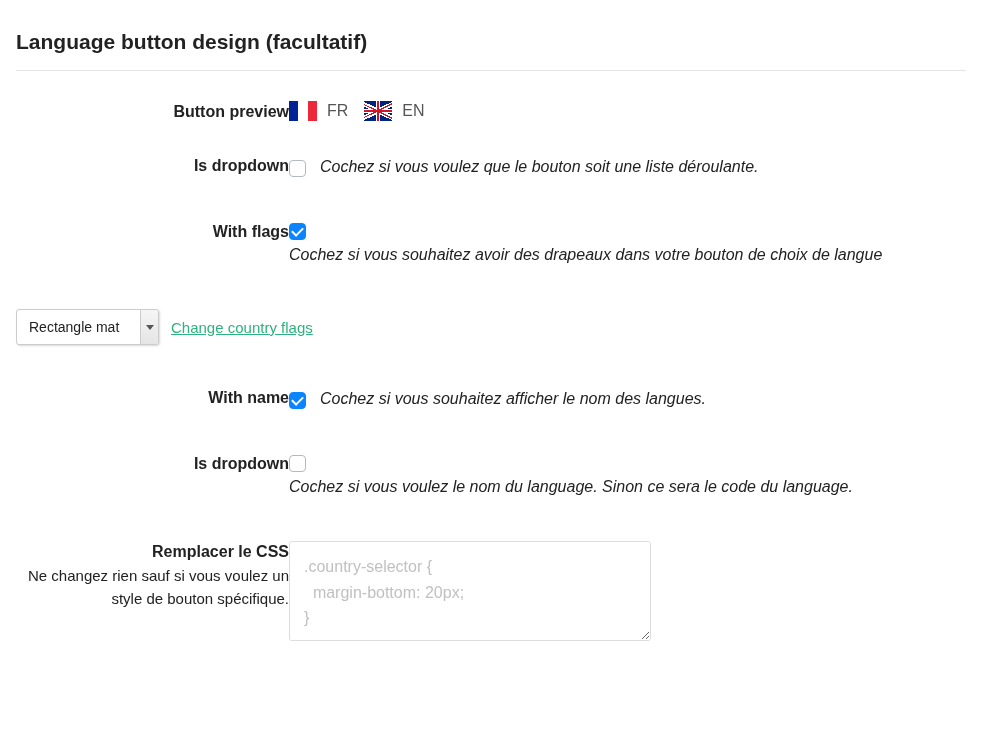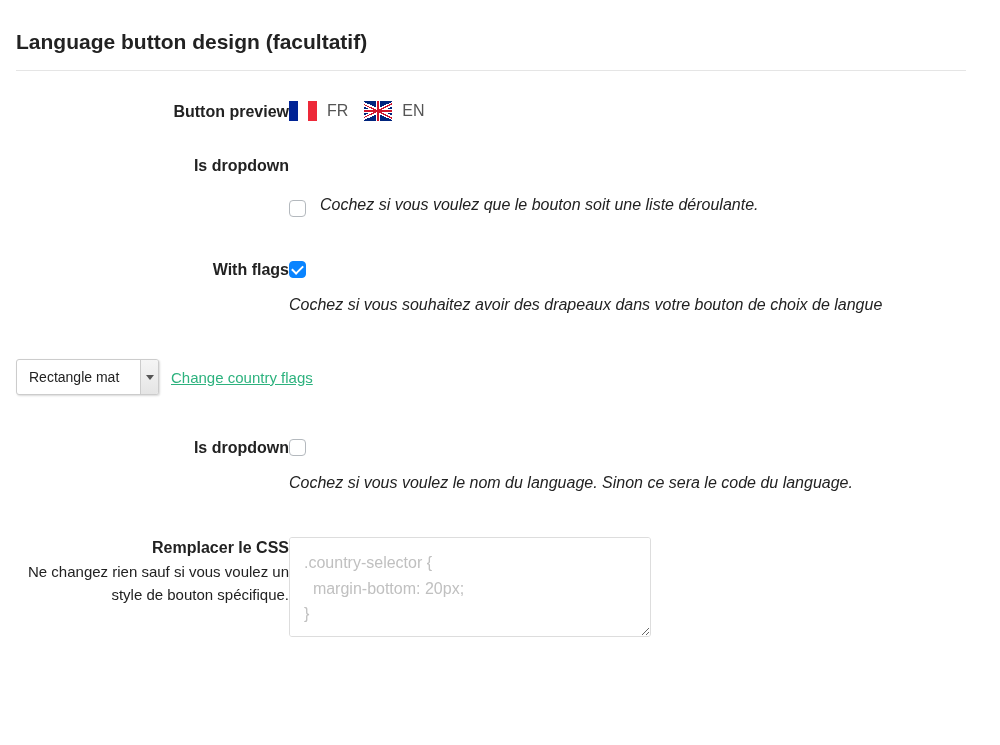--- a/index.html
+++ b/index.html
@@ -91,23 +91,22 @@
         linear-gradient(26deg, transparent 47%, #cf142b 47%, #cf142b 51%, transparent 51%),
         linear-gradient(-26deg, transparent 49%, #cf142b 49%, #cf142b 53%, transparent 53%);
     }
     .lang-code {
       font-size: 16px;
       color: #555;
       margin-right: 6px;
     }
     .checkbox-wrap {
       display: flex;
-      align-items: flex-end;
+      align-items: center;
       gap: 14px;
-      margin-top: 38px;
     }
     .checkbox {
       appearance: none;
       width: 17px;
       height: 17px;
       border: 1px solid #b4b9be;
       border-radius: 4px;
       background: #fff;
       cursor: pointer;
       flex-shrink: 0;
@@ -133,21 +132,21 @@
       font-size: 16px;
       font-style: italic;
       color: #222;
       line-height: 1.5;
     }
     .check-desc-below {
       font-size: 16px;
       font-style: italic;
       color: #222;
       line-height: 1.5;
-      margin-top: 12px;
+      margin-top: 0;
     }
     .select-row {
       display: flex;
       align-items: center;
       gap: 12px;
     }
     .select-wrap {
       position: relative;
       display: inline-block;
     }
@@ -265,20 +264,31 @@
           <select class="select">
             <option>Rectangle mat</option>
           </select>
           <span class="select-arrow"></span>
         </div>
         <a class="link">Change country flags</a>
       </div>
     </div>
   </div>
 
+  <div class="form-row">
+    <div class="form-label">
+      <div class="form-label-title">With name</div>
+    </div>
+    <div class="form-field">
+      <div class="checkbox-wrap">
+        <input type="checkbox" class="checkbox" checked="" style="">
+        <span class="check-desc">Cochez si vous souhaitez afficher le nom des langues.</span>
+      </div>
+    </div>
+  </div>
 
   <div class="form-row">
     <div class="form-label">
       <div class="form-label-title">Is dropdown</div>
     </div>
     <div class="form-field">
       <div>
         <input type="checkbox" class="checkbox" style="">
       </div>
       <div class="check-desc-below">Cochez si vous voulez le nom du language. Sinon ce sera le code du language.</div>

